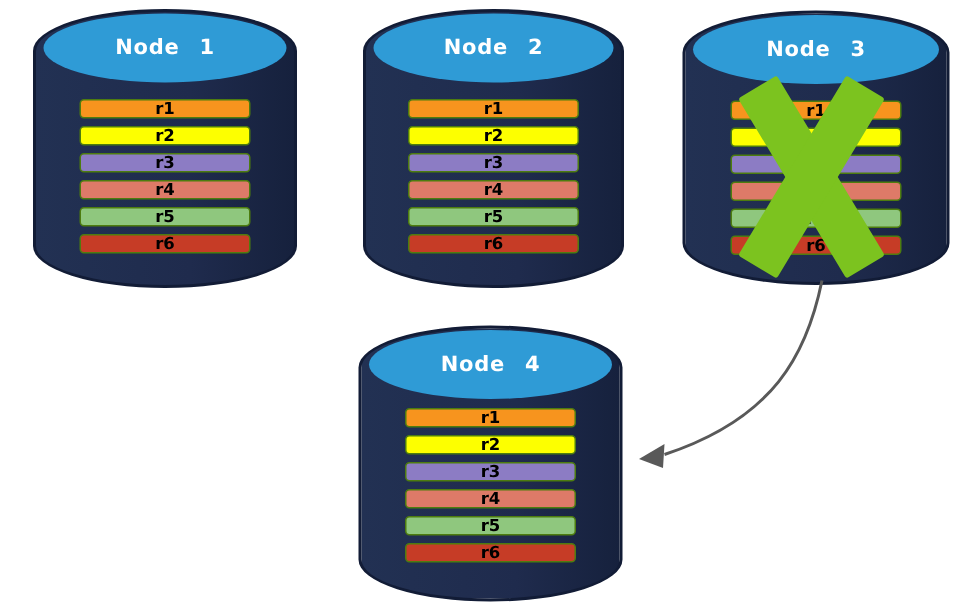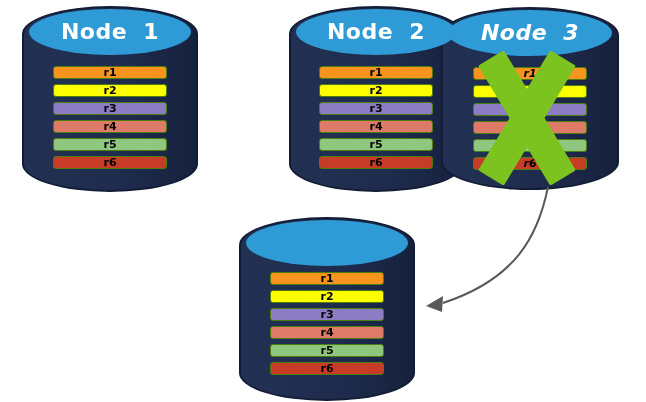--- a/index.html
+++ b/index.html
@@ -14,21 +14,21 @@
     background:linear-gradient(90deg,#223153 0%, #1F2B4D 60%, #16213D 100%);
     border:2px solid #121C36;
     border-radius:50% / 28px;
   }
   .cyl-top {
     position:absolute; top:3px; left:7px; right:7px; height:46px;
     background:#2F9BD6; border-radius:50%; z-index:2;
   }
   .cyl-title {
     position:absolute; top:3px; left:0; right:0; height:46px; line-height:46px;
-    text-align:center; color:#ffffff; font-weight:bold; font-size:22px;
+    text-align:center; color:#ffffff; font-weight:bold; font-size:14px;
     word-spacing:8px; letter-spacing:0.5px; z-index:3;
   }
   .rows {
     position:absolute; left:50%; transform:translateX(-50%);
     width:114px; z-index:2;
   }
   .rows-top { top:60px; }
   .rows-bottom { top:55px; }
   .row {
     height:13px; line-height:11px; margin-bottom:5px; box-sizing:border-box;
@@ -55,55 +55,56 @@
     <div class="rows rows-top">
       <div class="row" style="background: rgb(247, 148, 30);">r1</div>
       <div class="row" style="background: rgb(253, 255, 0);">r2</div>
       <div class="row" style="background: rgb(140, 124, 196);">r3</div>
       <div class="row" style="background: rgb(222, 122, 104);">r4</div>
       <div class="row" style="background: rgb(143, 199, 126);">r5</div>
       <div class="row" style="background: rgb(198, 60, 38);">r6</div>
     </div>
   </div>
 
-  <div class="cyl" style="left:242px;top:6px;width:174px;height:186px;margin-left:47px;">
+  <div class="cyl" style="left:242px;top:6px;width:174px;height:186px;">
     <div class="cyl-body"></div>
     <div class="cyl-top"></div>
     <div class="cyl-title">Node 2</div>
     <div class="rows rows-top">
       <div class="row" style="background: rgb(247, 148, 30);">r1</div>
       <div class="row" style="background: rgb(253, 255, 0);">r2</div>
       <div class="row" style="background: rgb(140, 124, 196);">r3</div>
       <div class="row" style="background: rgb(222, 122, 104);">r4</div>
       <div class="row" style="background: rgb(143, 199, 126);">r5</div>
       <div class="row" style="background: rgb(198, 60, 38);">r6</div>
     </div>
   </div>
 
-  <div class="cyl" style="left:441px;top:7px;width:178px;height:183px;font-style:italic;">
+  <div class="cyl" style="left:455px;top:7px;width:178px;height:183px;">
     <div class="cyl-body"></div>
     <div class="cyl-top"></div>
     <div class="cyl-title">Node 3</div>
     <div class="rows rows-top">
       <div class="row" style="background: rgb(247, 148, 30);">r1</div>
       <div class="row" style="background: rgb(253, 255, 0);">r2</div>
       <div class="row" style="background: rgb(140, 124, 196);">r3</div>
       <div class="row" style="background: rgb(222, 122, 104);">r4</div>
       <div class="row" style="background: rgb(143, 199, 126);">r5</div>
       <div class="row" style="background: rgb(198, 60, 38);">r6</div>
     </div>
     <div class="xmark">
       <div class="xbar xbar1" style="background: rgb(124, 195, 31);"></div>
       <div class="xbar xbar2" style="background: rgb(124, 195, 31);"></div>
     </div>
   </div>
 
   <div class="cyl" style="left:239px;top:217px;width:176px;height:184px;">
     <div class="cyl-body"></div>
     <div class="cyl-top"></div>
+    <div class="cyl-title">Node 4</div>
     <div class="rows rows-bottom">
       <div class="row" style="background: rgb(247, 148, 30);">r1</div>
       <div class="row" style="background: rgb(253, 255, 0);">r2</div>
       <div class="row" style="background: rgb(140, 124, 196);">r3</div>
       <div class="row" style="background: rgb(222, 122, 104);">r4</div>
       <div class="row" style="background: rgb(143, 199, 126);">r5</div>
       <div class="row" style="background: rgb(198, 60, 38);">r6</div>
     </div>
   </div>
 

